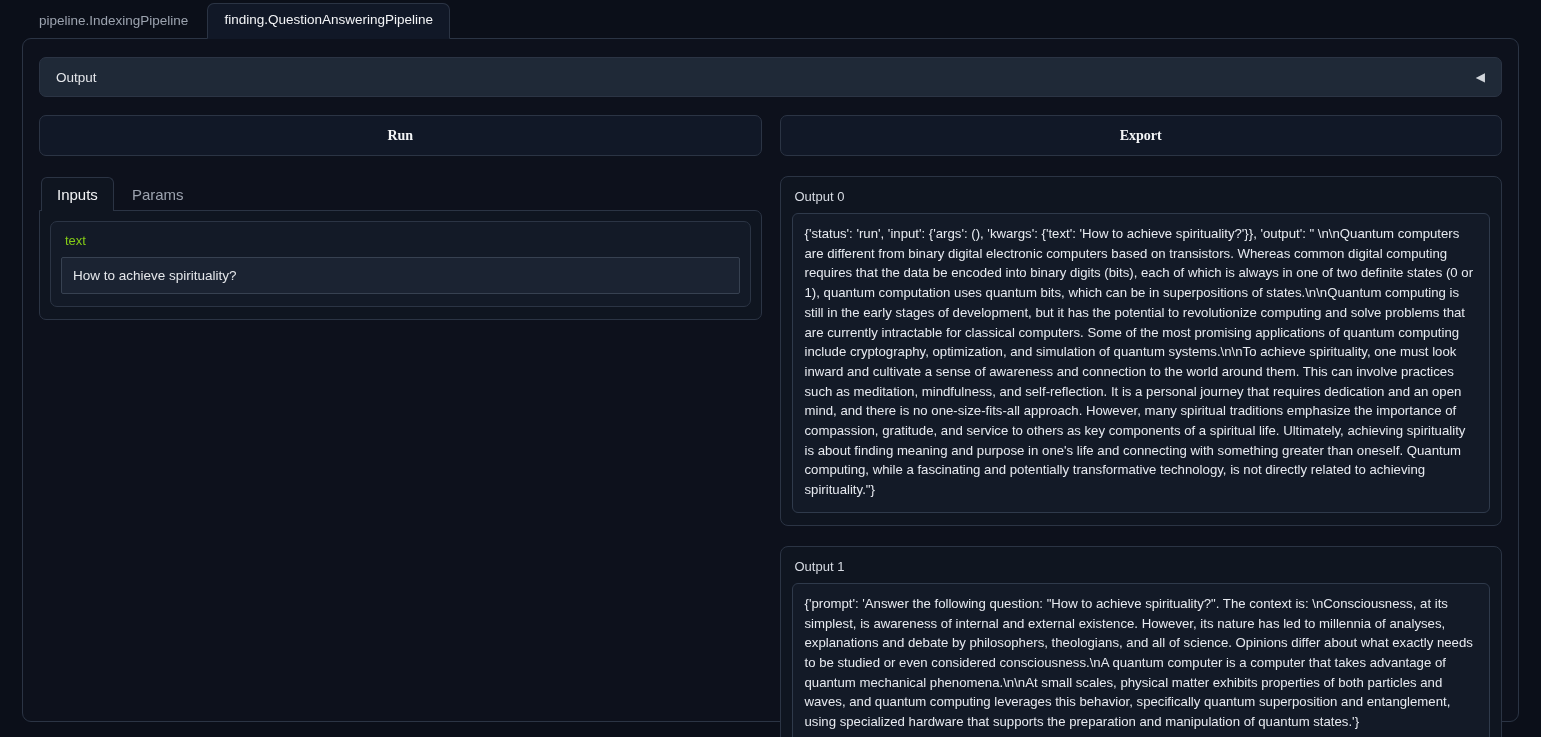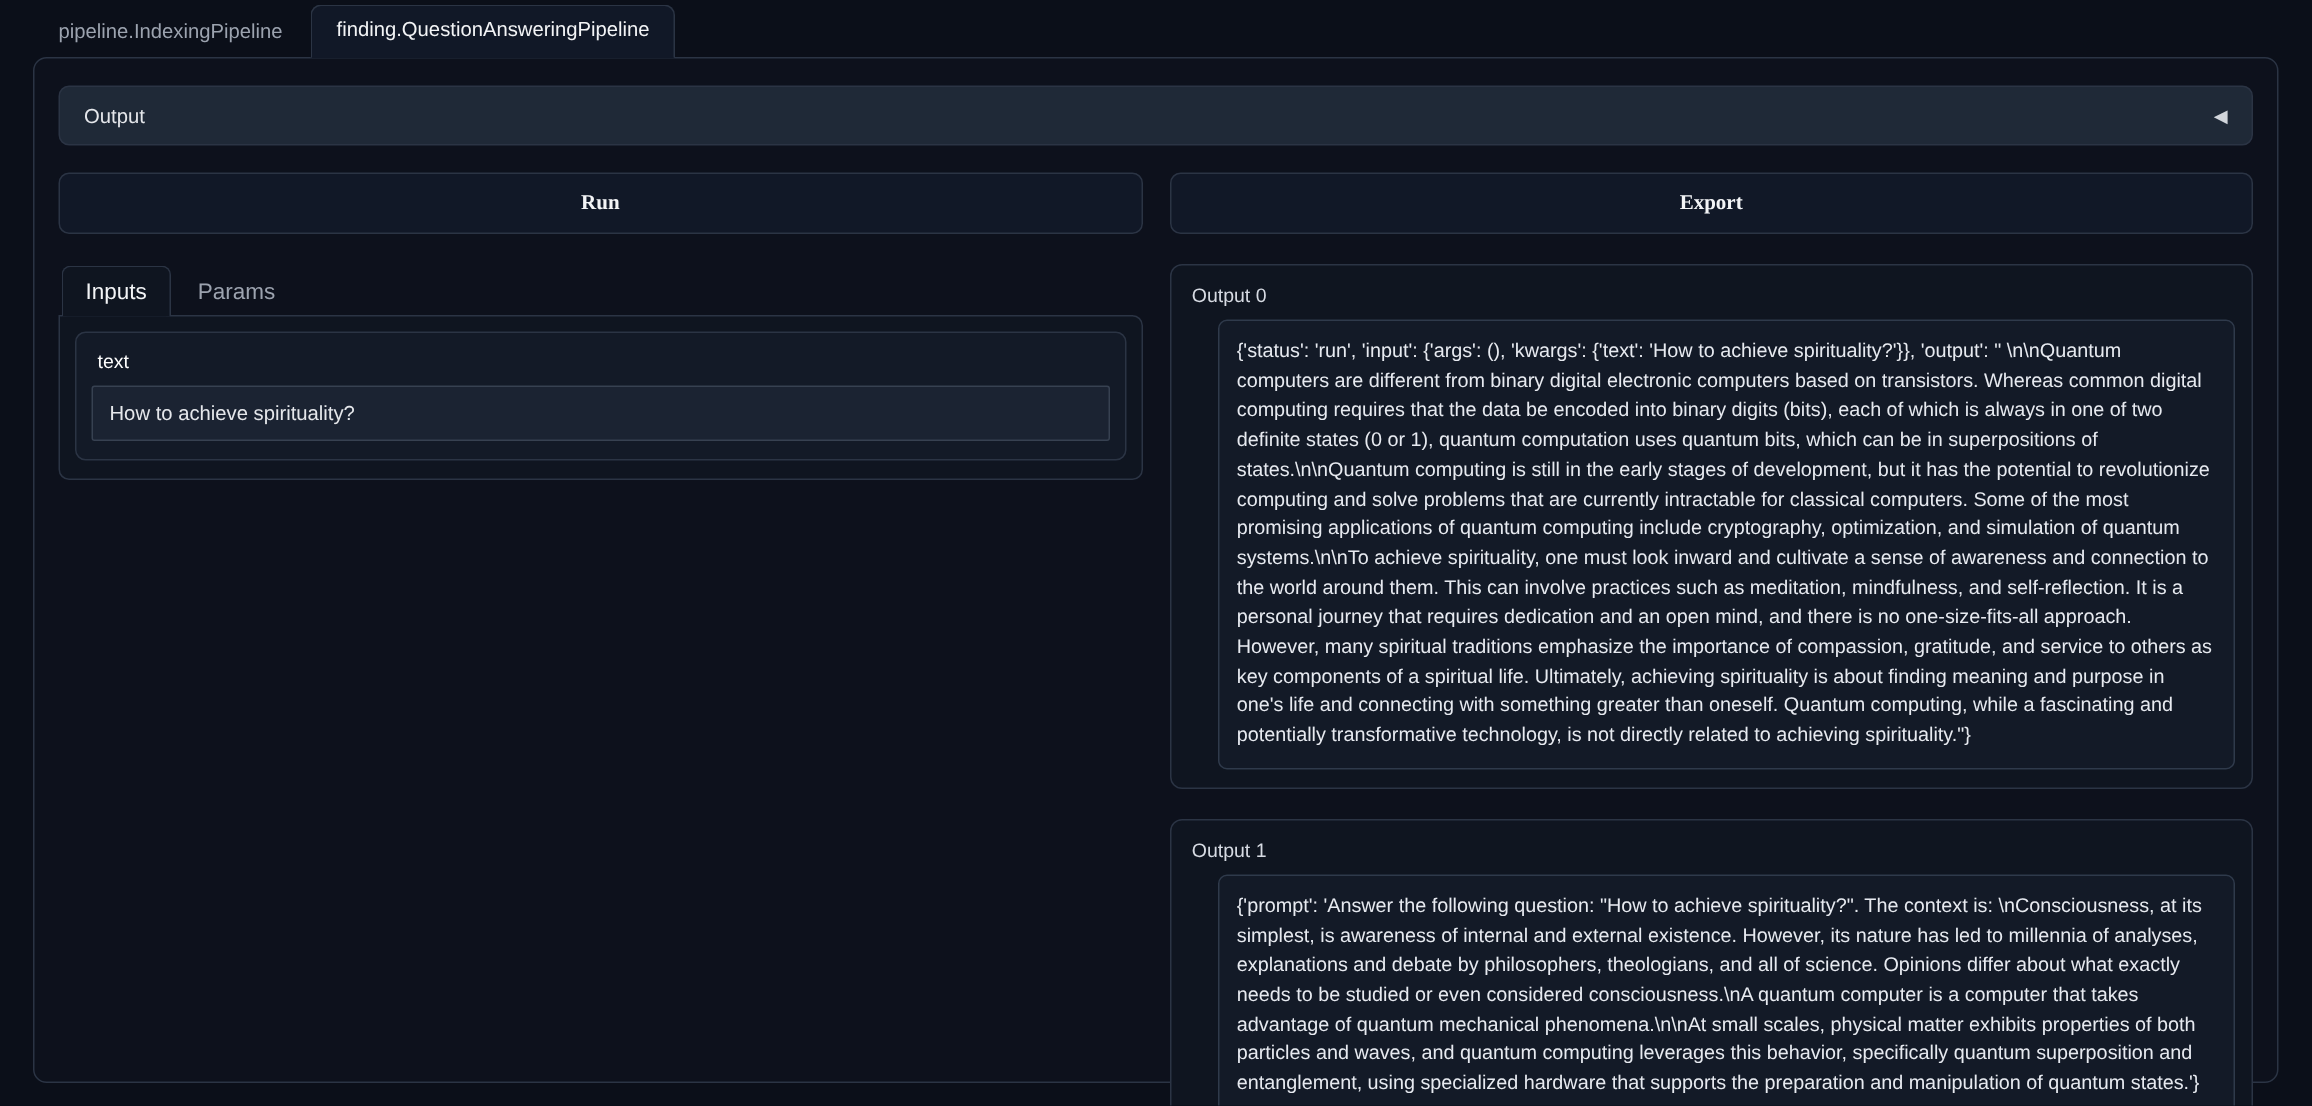--- a/index.html
+++ b/index.html
@@ -129,21 +129,21 @@
     min-height: 84px;
   }
   .field-group {
     border: 1px solid #2b3444;
     border-radius: 7px;
     background: #131a27;
     padding: 9px 10px 12px 10px;
   }
   .field-label {
     font-size: 13px;
-    color: #ffffff;
+    color: #84cc16;
     margin: 2px 2px 9px 4px;
   }
   .textbox {
     border: 1px solid #374151;
     border-radius: 2px;
     background: #1b2332;
     color: #e5e7eb;
     font-size: 13.5px;
     padding: 10px 11px;
     width: 100%;
@@ -166,21 +166,20 @@
   .out-body {
     border: 1px solid #2f3a4b;
     border-radius: 6px;
     background: #131a27;
     padding: 10px 12px 12px 12px;
     font-size: 13.2px;
     line-height: 19.7px;
     color: #e7eaf0;
     white-space: pre-wrap;
     word-wrap: break-word;
-    margin-left: 20px;
   }
   .spacer-left { height: 360px; }
 </style>
 </head>
 <body>
 
 <div class="app">
 
   <div class="tabstrip">
     <div class="tab">

